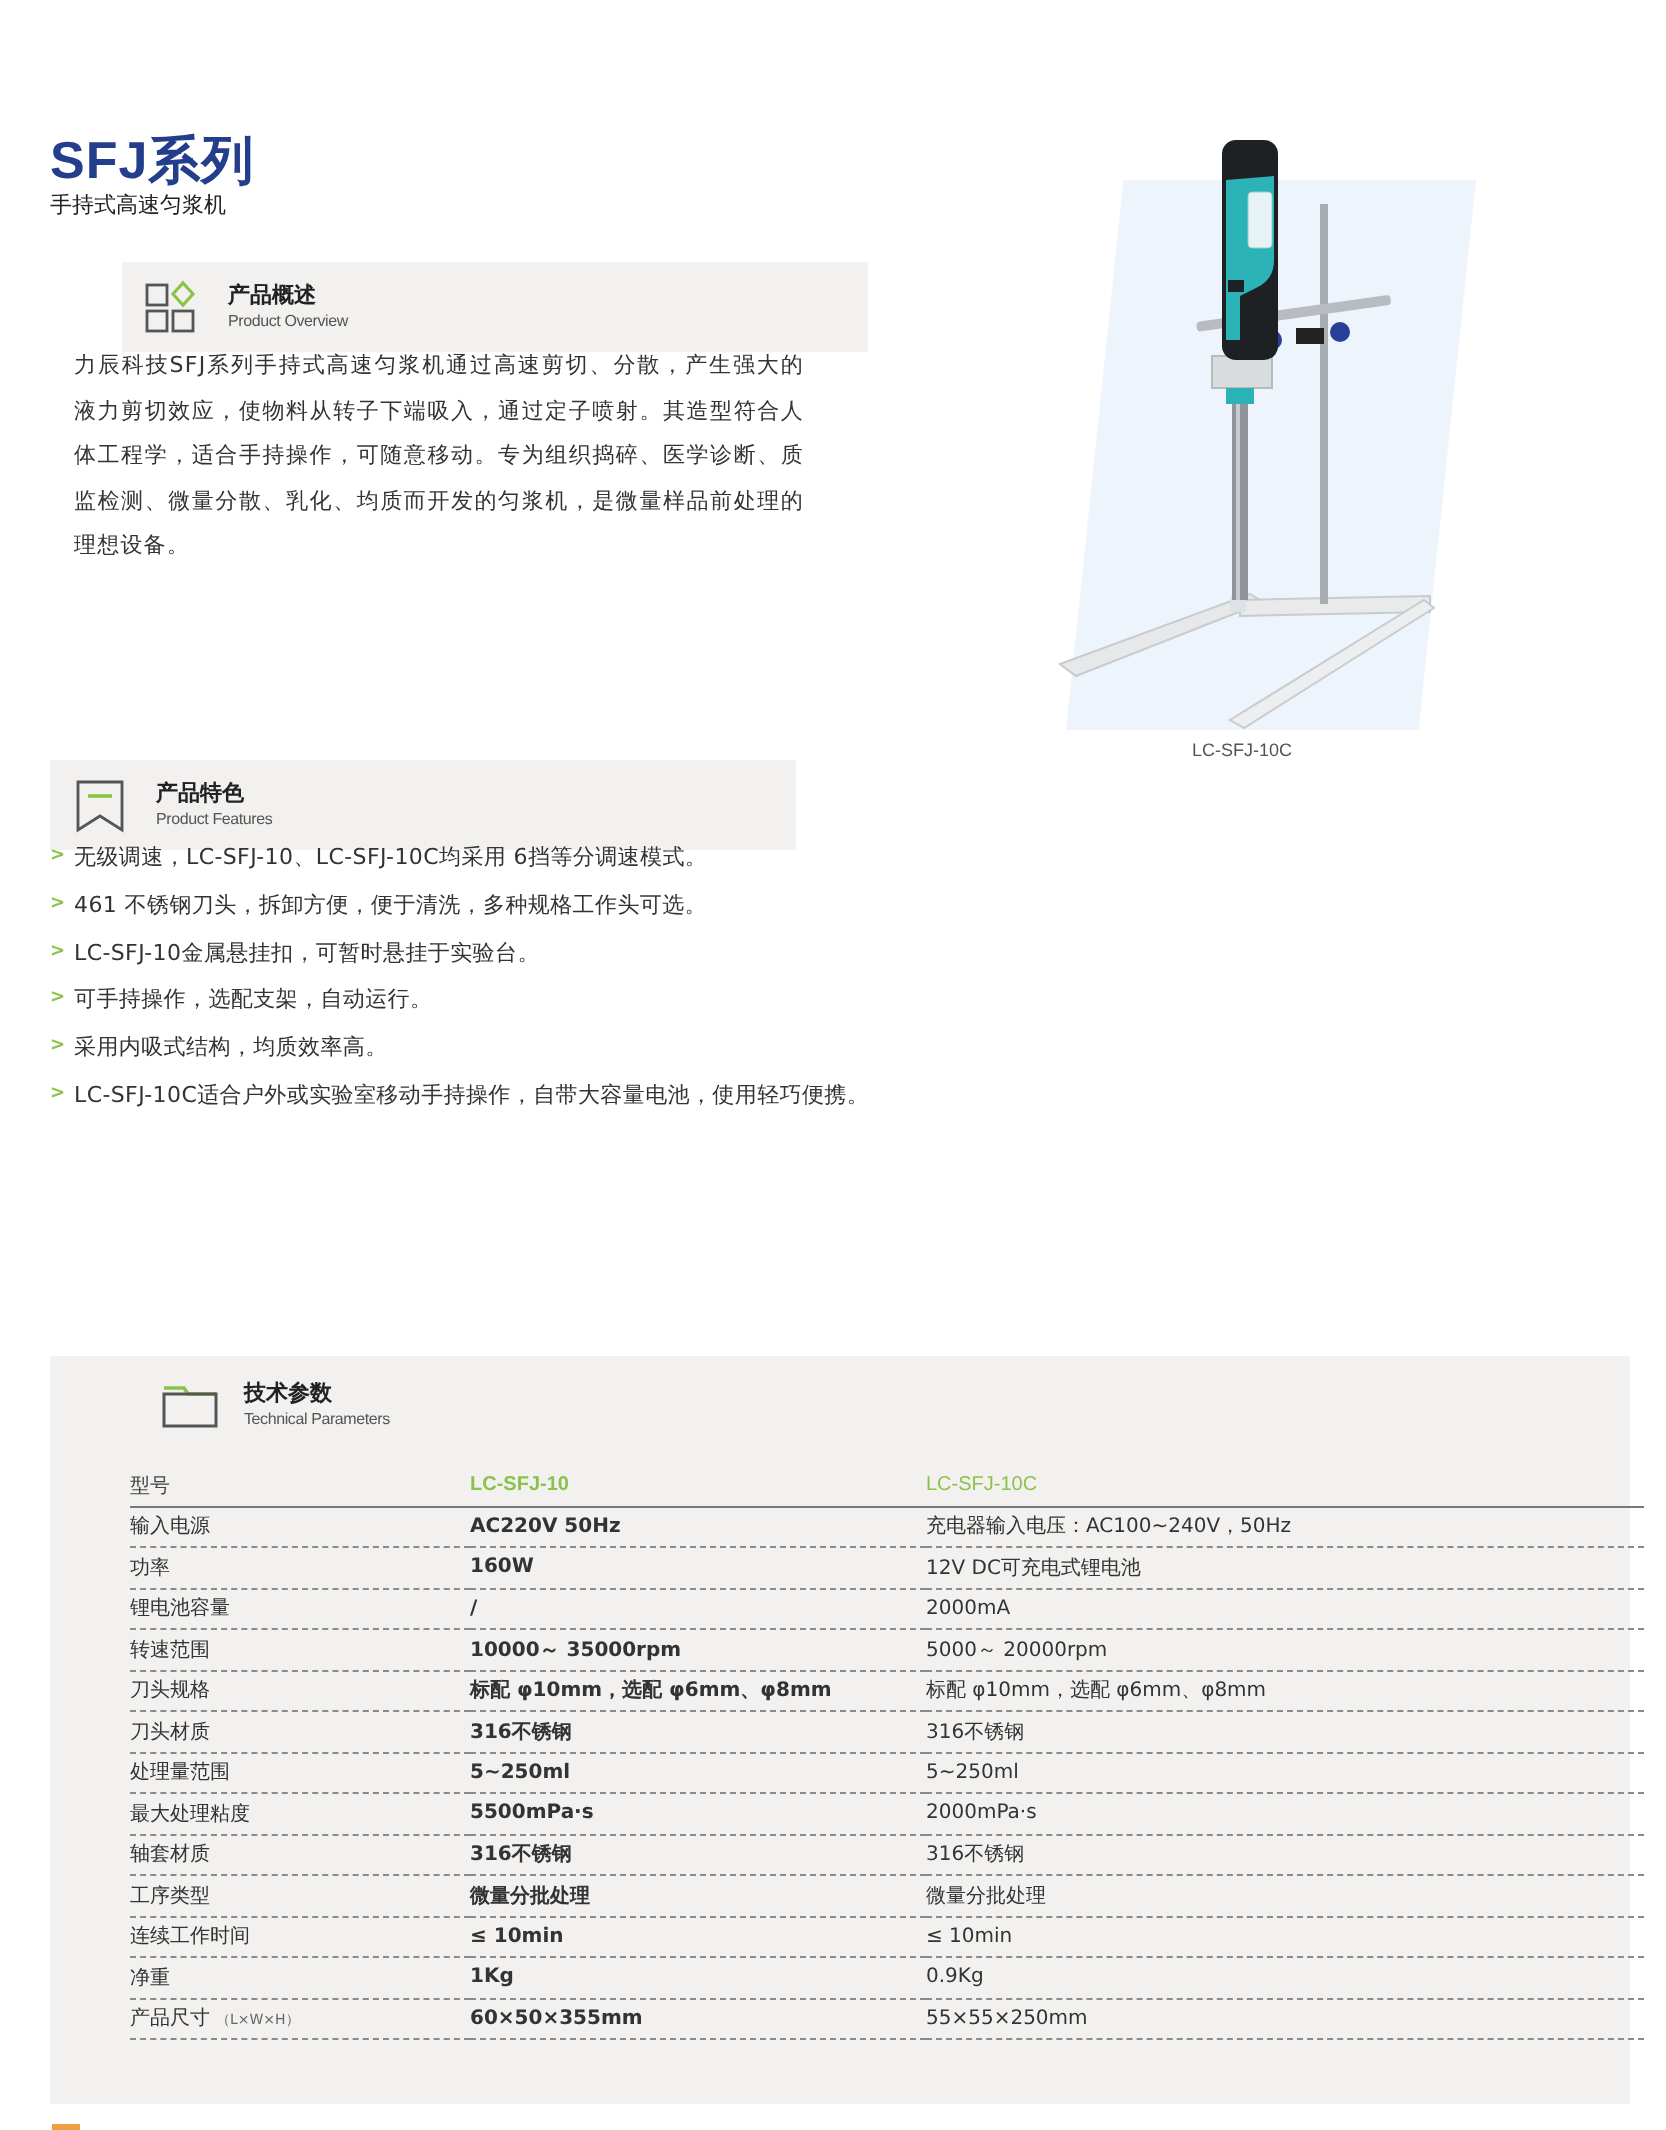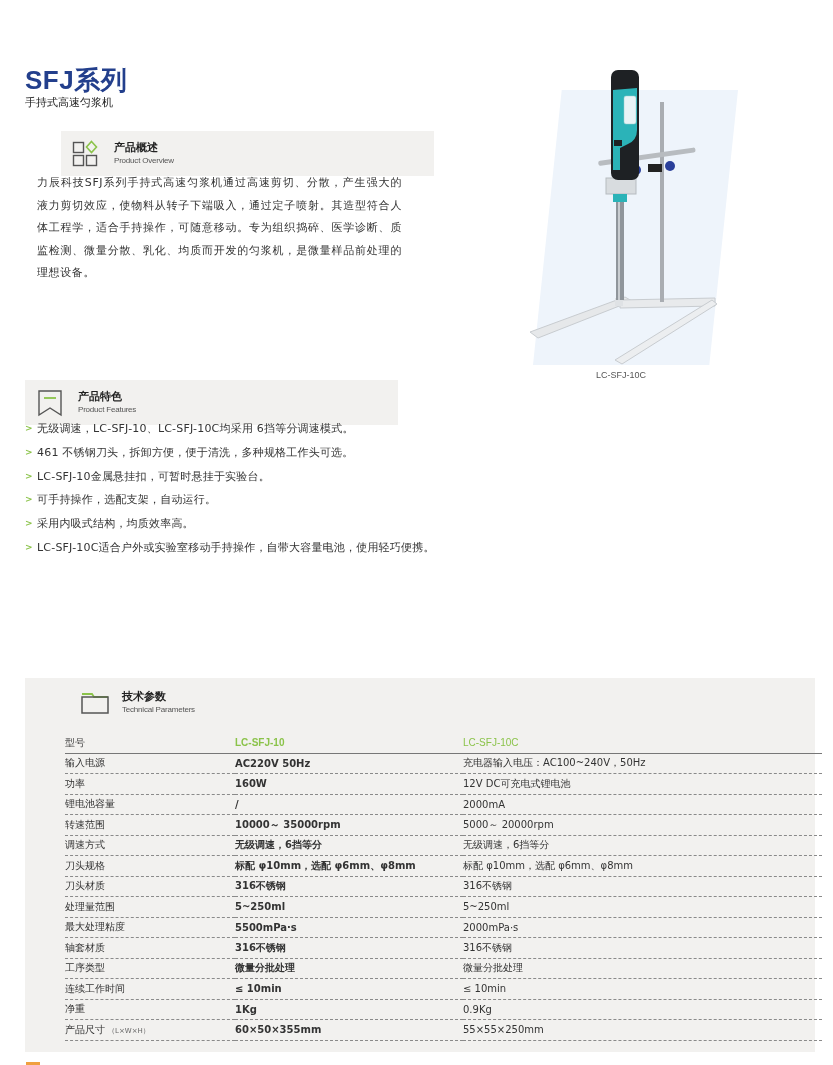--- a/index.html
+++ b/index.html
@@ -166,25 +166,20 @@
         <td class="c0">锂电池容量</td>
         <td class="c1">/</td>
         <td>2000mA</td>
       </tr>
   <tr>
         <td class="c0">转速范围</td>
         <td class="c1">10000～ 35000rpm</td>
         <td>5000～ 20000rpm</td>
       </tr>
   <tr>
-        <td class="c0">调速方式</td>
-        <td class="c1">无级调速，6挡等分</td>
-        <td>无级调速，6挡等分</td>
-      </tr>
-  <tr>
         <td class="c0">刀头规格</td>
         <td class="c1">标配 φ10mm，选配 φ6mm、φ8mm</td>
         <td>标配 φ10mm，选配 φ6mm、φ8mm</td>
       </tr>
   <tr>
         <td class="c0">刀头材质</td>
         <td class="c1">316不锈钢</td>
         <td>316不锈钢</td>
       </tr>
   <tr>

